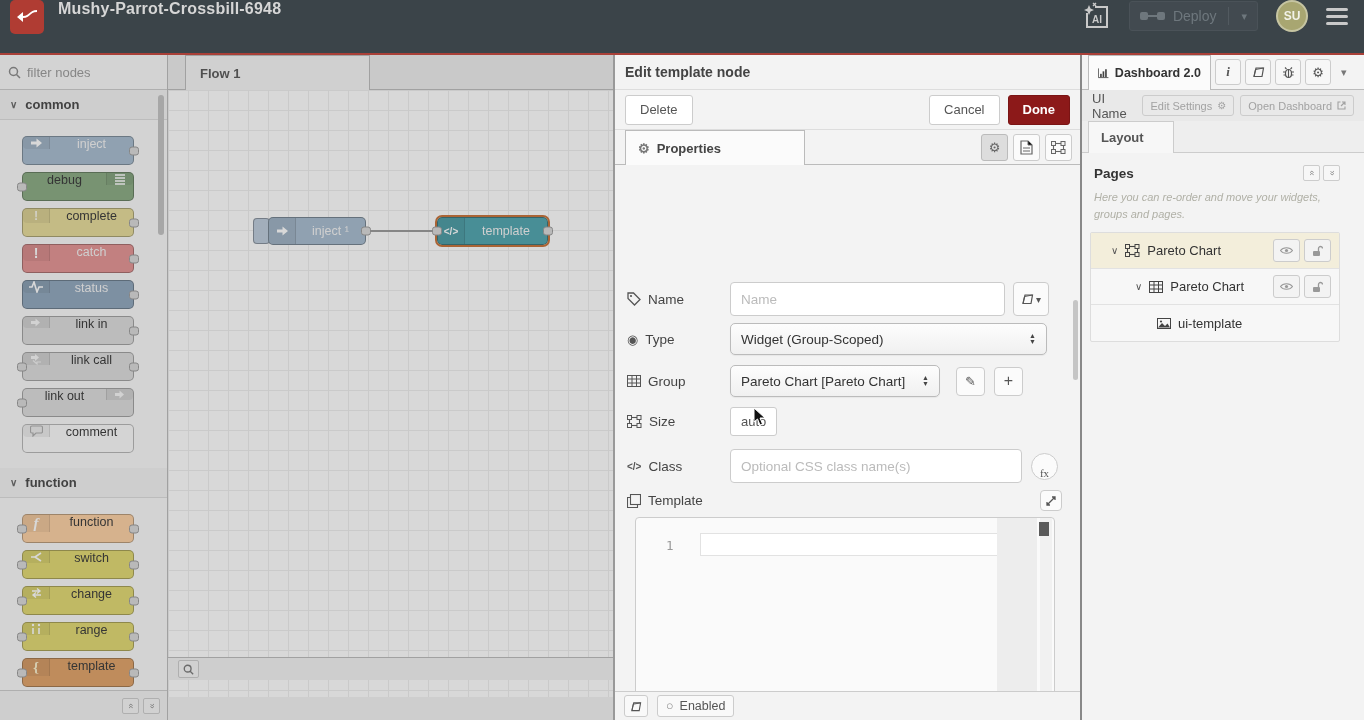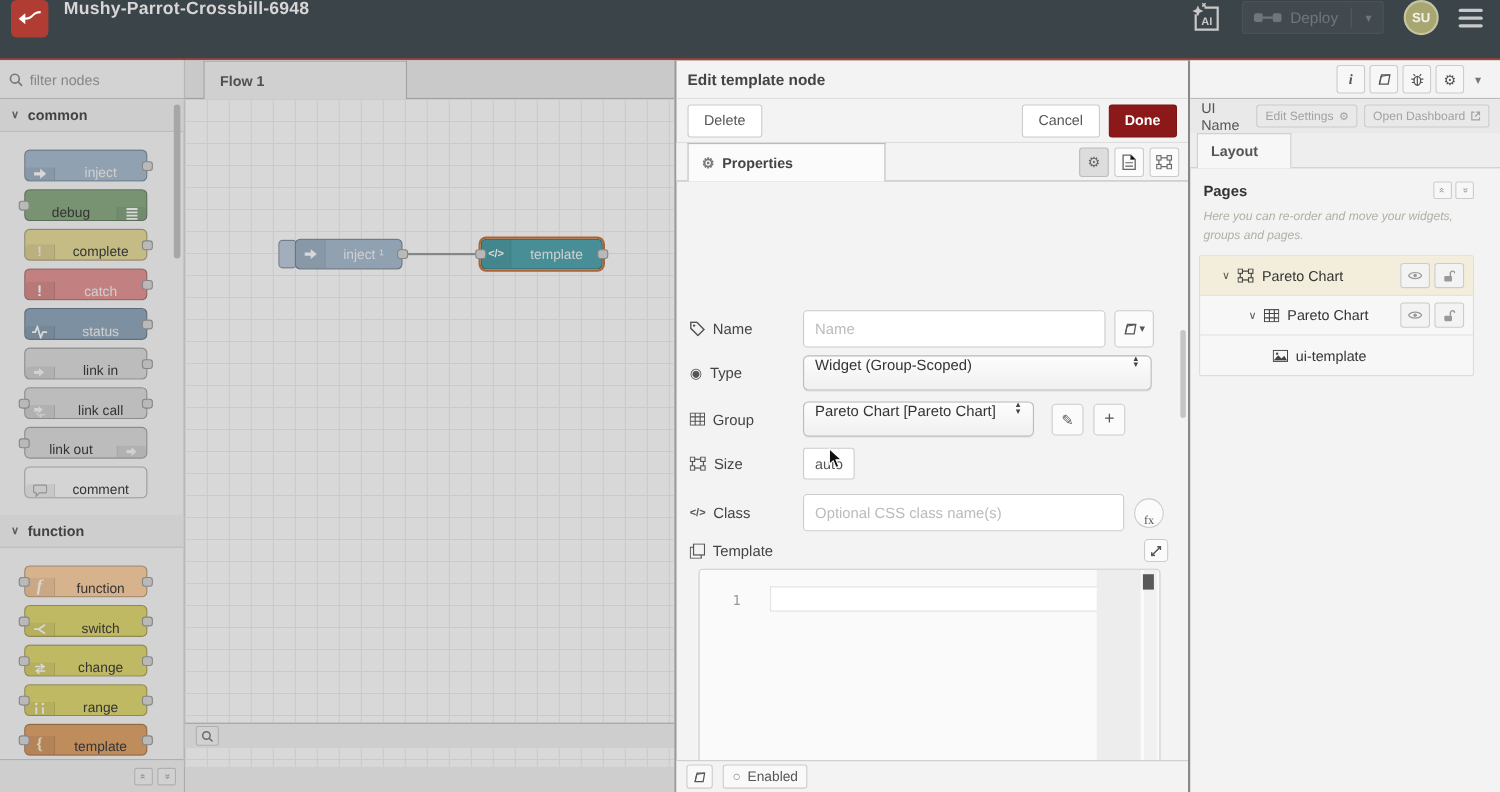--- a/index.html
+++ b/index.html
@@ -34,21 +34,21 @@
   .pal-search{height:35px;border-bottom:1px solid #ccc;display:flex;align-items:center;padding:0 8px;gap:6px;background:#f9f9f9}
   .pal-search input{border:0;outline:0;background:transparent;font-size:13px;width:120px;color:#555;
     font-family:"Liberation Sans",sans-serif}
   .pal-search input::placeholder{color:#999}
   .pal-body{height:600px;overflow:hidden;position:relative}
   .pal-cat{height:30px;background:#f3f3f3;border-bottom:1px solid #ddd;display:flex;align-items:center;
     gap:8px;padding:0 10px;font-weight:bold;color:#444}
   .chev{color:#666;font-size:10px;line-height:1}
   .pal-sect{padding-top:16px;padding-bottom:8px}
   .pnode{position:relative;width:112px;height:29px;border-radius:5px;border:1px solid rgba(0,0,0,.28);
-    margin:0 0 7px 22px;display:flex;align-items:flex-end;font-size:12.5px;cursor:move;background:#ddd}
+    margin:0 0 7px 22px;display:flex;align-items:flex-start;font-size:12.5px;cursor:move;background:#ddd}
   .pnode .nicon{width:27px;display:flex;align-items:center;justify-content:center;
     background:rgba(0,0,0,.06);border-right:1px solid rgba(0,0,0,.1);border-radius:4px 0 0 4px}
   .pnode .nicon.r{border-right:0;border-left:1px solid rgba(0,0,0,.1);border-radius:0 4px 4px 0}
   .pnode .nlabel{flex:1;display:flex;align-items:center;justify-content:center;padding:0 4px}
   .port{position:absolute;width:10px;height:9px;background:#d9d9d9;border:1px solid #999;
     border-radius:3px;top:50%;transform:translateY(-50%)}
   .port.l{left:-6px}.port.r{right:-6px}
   .lab-light .nlabel{color:#f4f4f4}
   .c-inject{background:#a6bbcf}.c-debug{background:#87a980}.c-complete{background:#e7db98}
   .c-catch{background:#e49191}.c-status{background:#8ea5bc}.c-link{background:#dcdcdc}
@@ -103,21 +103,21 @@
   .tool-btn{width:27px;height:27px;border:1px solid #ccc;border-radius:3px;background:#fbfbfb;
     display:flex;align-items:center;justify-content:center;color:#666;cursor:pointer}
   .tool-btn.active{background:#ddd;border-color:#bbb}
   .form{position:relative;height:527px}
   .frow{position:absolute;left:12px;display:flex;align-items:center}
   .flabel{width:103px;display:flex;align-items:center;gap:7px;color:#444;font-size:13.5px}
   .tinput{height:34px;border:1px solid #ccc;border-radius:4px;background:#fff;padding:0 10px;
     font-size:13.5px;color:#444;outline:0;font-family:"Liberation Sans",sans-serif}
   .tinput::placeholder{color:#bbb}
   .selectbox{height:32px;border:1px solid #bbb;border-radius:5px;
-    background:linear-gradient(#fdfdfd,#f0f0f0);display:flex;padding:0 10px;
+    background:linear-gradient(#fdfdfd,#f0f0f0);display:flex;align-items:center;padding:12px 10px;
     color:#333;font-size:13.5px;box-shadow:0 1px 1px rgba(0,0,0,.05)}
   .updown{margin-left:auto;display:flex;flex-direction:column;line-height:6px;font-size:7px;color:#444;text-align:center}
   .sq-btn{width:34px;height:34px;border:1px solid #ccc;border-radius:4px;background:#fbfbfb;
     display:flex;align-items:center;justify-content:center;color:#555;cursor:pointer}
   .editor{position:absolute;left:20px;top:352px;width:420px;height:210px;background:#fafafa;
     border:1px solid #ccc;border-radius:4px;overflow:hidden}
   .lineno{position:absolute;left:30px;top:20px;color:#999;font-family:"DejaVu Sans Mono",monospace;font-size:12.5px}
   .curline{position:absolute;left:64px;top:15px;width:300px;height:23px;background:#fff;border:1px solid #e2e2e2}
   .minimap{position:absolute;right:17px;top:0;width:40px;height:100%;background:#ededed}
   .ed-scroll{position:absolute;right:2px;top:0;width:12px;height:100%;background:#f1f1f1}
@@ -553,20 +553,29 @@
     </span>
   </div>
 </div>
 
 <svg class="cursor-svg" width="14" height="20" viewBox="0 0 14 20">
   <path d="M1 1 L1 15 L4.5 12 L7 18 L9.5 17 L7 11 L12 11 Z" fill="#111" stroke="#fff" stroke-width="1"></path>
 </svg>
 
 <div id="sidebar">
   <div class="sb-tabs">
+    <div class="sb-tab">
+      <svg width="13" height="12" viewBox="0 0 13 12">
+        <path d="M0.5 0.5v11h12" stroke="#444" stroke-width="1" fill="none"></path>
+        <rect x="2.5" y="7" width="2" height="4" fill="#444"></rect>
+        <rect x="5.5" y="4" width="2" height="7" fill="#444"></rect>
+        <rect x="8.5" y="1.5" width="2" height="9.5" fill="#444"></rect>
+      </svg>
+      <span>Dashboard 2.0</span>
+    </div>
     <div class="sb-tools">
       <span class="sb-tool">
         <span style="font-family:'Liberation Serif',serif;font-weight:bold;font-style:italic">i</span>
       </span>
       <span class="sb-tool">
         <svg width="13" height="12" viewBox="0 0 13 12">
           <path d="M2 10.5 10 10.5 11.5 2 4 2z" fill="none" stroke="#555" stroke-width="1.2"></path>
           <path d="M2 10.5 3.5 3.5 11.5 2" fill="none" stroke="#555" stroke-width="1"></path>
         </svg>
       </span>

